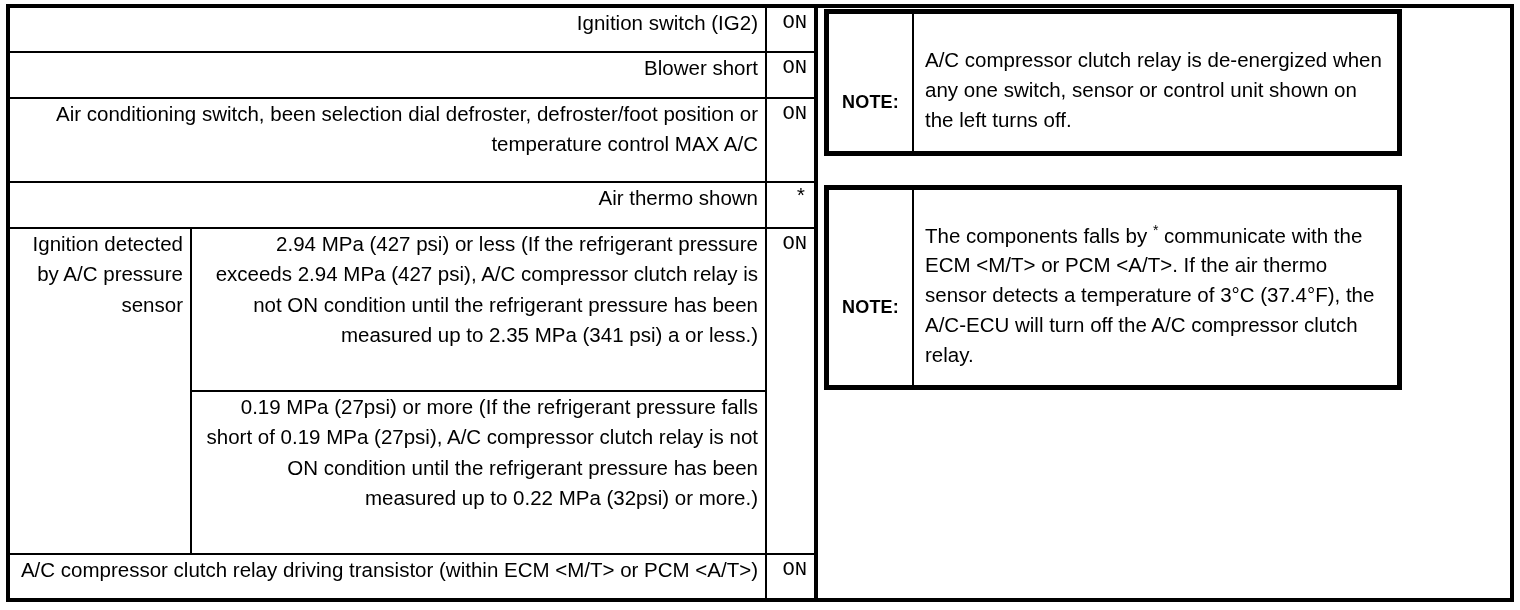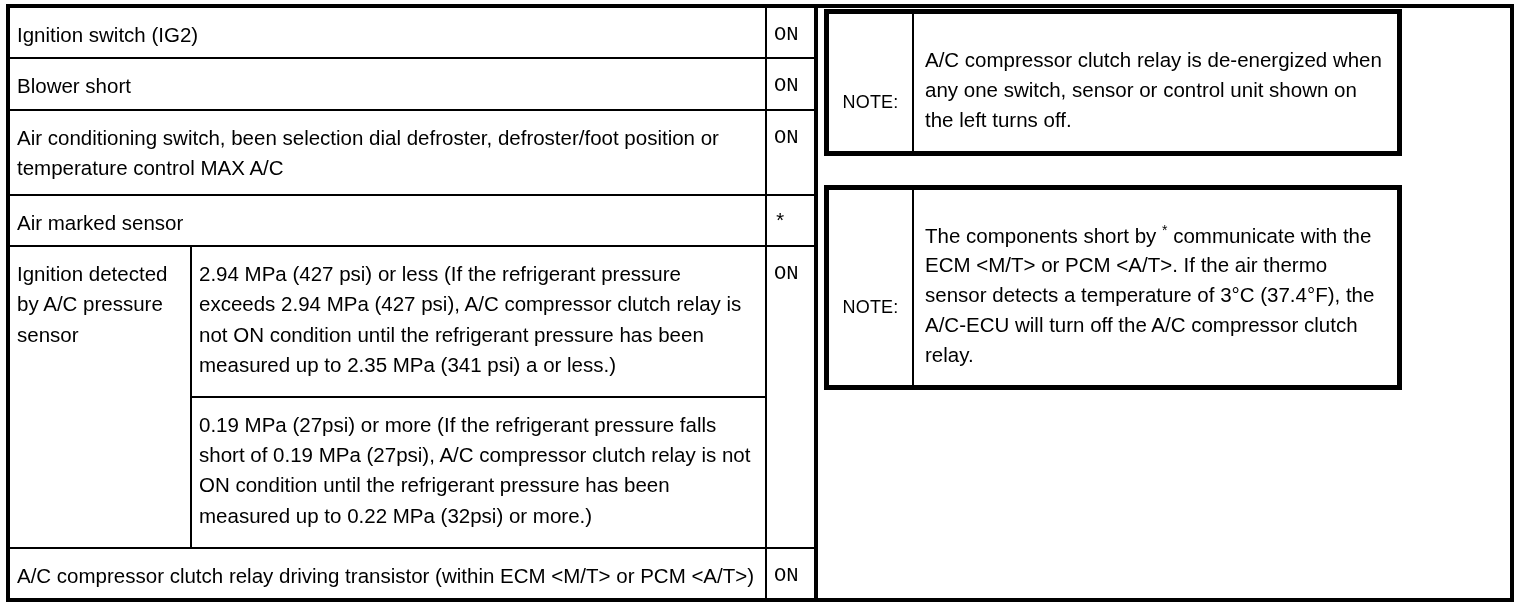--- a/index.html
+++ b/index.html
@@ -43,24 +43,25 @@
   }
   #condition-table table {
     width: 100%;
     height: 100%;
     border-collapse: collapse;
     table-layout: fixed;
   }
   #condition-table td {
     border: 2px solid #000;
     vertical-align: top;
-    padding: 12px 7px 3px 7px;
+    padding: 0 7px 3px 7px;
     font-size: 20.5px;
     line-height: 1.48;
     box-sizing: border-box;
+    text-align: right;
   }
   #condition-table td.no-left  { border-left: none; }
   #condition-table td.no-top   { border-top: none; }
   #condition-table td.no-right { border-right: none; }
   #condition-table td.no-bottom{ border-bottom: none; }
   .col-label { width: 181px; }
   .col-detail { width: 575px; }
   .col-state { width: 48px; }
   .state-cell {
     text-align: left;
@@ -98,21 +99,21 @@
     width: 85px;
     flex: 0 0 85px;
     display: flex;
     align-items: center;
     justify-content: center;
     border-right: 2px solid #000;
     box-sizing: border-box;
   }
   .note-label {
     font-size: 18px;
-    font-weight: normal;
+    font-weight: bold;
     letter-spacing: 0.2px;
     margin-top: 39px;
   }
   .note-body-cell {
     flex: 1 1 auto;
     display: flex;
     align-items: center;
     padding: 2px 8px 2px 11px;
     box-sizing: border-box;
   }
@@ -152,21 +153,21 @@
           <td class="no-left" colspan="2">Blower short</td>
           <td class="no-right state-cell">ON</td>
         </tr>
 
         <tr>
           <td class="no-left" colspan="2">Air conditioning switch, been selection dial defroster, defroster/foot position or temperature control MAX A/C</td>
           <td class="no-right state-cell">ON</td>
         </tr>
 
         <tr>
-          <td class="no-left" colspan="2">Air marked sensor</td>
+          <td class="no-left" colspan="2">Air thermo shown</td>
           <td class="no-right state-cell asterisk">*</td>
         </tr>
 
         <tr>
           <td class="no-left" rowspan="2">Ignition detected by A/C pressure sensor</td>
           <td>2.94 MPa (427 psi) or less (If the refrigerant pressure exceeds 2.94 MPa (427 psi), A/C compressor clutch relay is not ON condition until the refrigerant pressure has been measured up to 2.35 MPa (341 psi) a or less.)</td>
           <td class="no-right state-cell" rowspan="2">ON</td>
         </tr>
 
         <tr>
@@ -188,17 +189,17 @@
     <div class="note-body-cell">
       <span class="note-text">A/C compressor clutch relay is de-energized when any one switch, sensor or control unit shown on the left turns off.</span>
     </div>
   </div>
 
   <div class="note-box" id="note-box-2">
     <div class="note-label-cell">
       <span class="note-label">NOTE:</span>
     </div>
     <div class="note-body-cell">
-      <span class="note-text"><span>The components short by </span><span class="sup-asterisk">*</span><span> communicate with the ECM &lt;M/T&gt; or PCM &lt;A/T&gt;. If the air thermo sensor detects a temperature of 3°C (37.4°F), the A/C-ECU will turn off the A/C compressor clutch relay.</span></span>
+      <span class="note-text"><span>The components falls by </span><span class="sup-asterisk">*</span><span> communicate with the ECM &lt;M/T&gt; or PCM &lt;A/T&gt;. If the air thermo sensor detects a temperature of 3°C (37.4°F), the A/C-ECU will turn off the A/C compressor clutch relay.</span></span>
     </div>
   </div>
 
 </div>
 
 </body></html>

